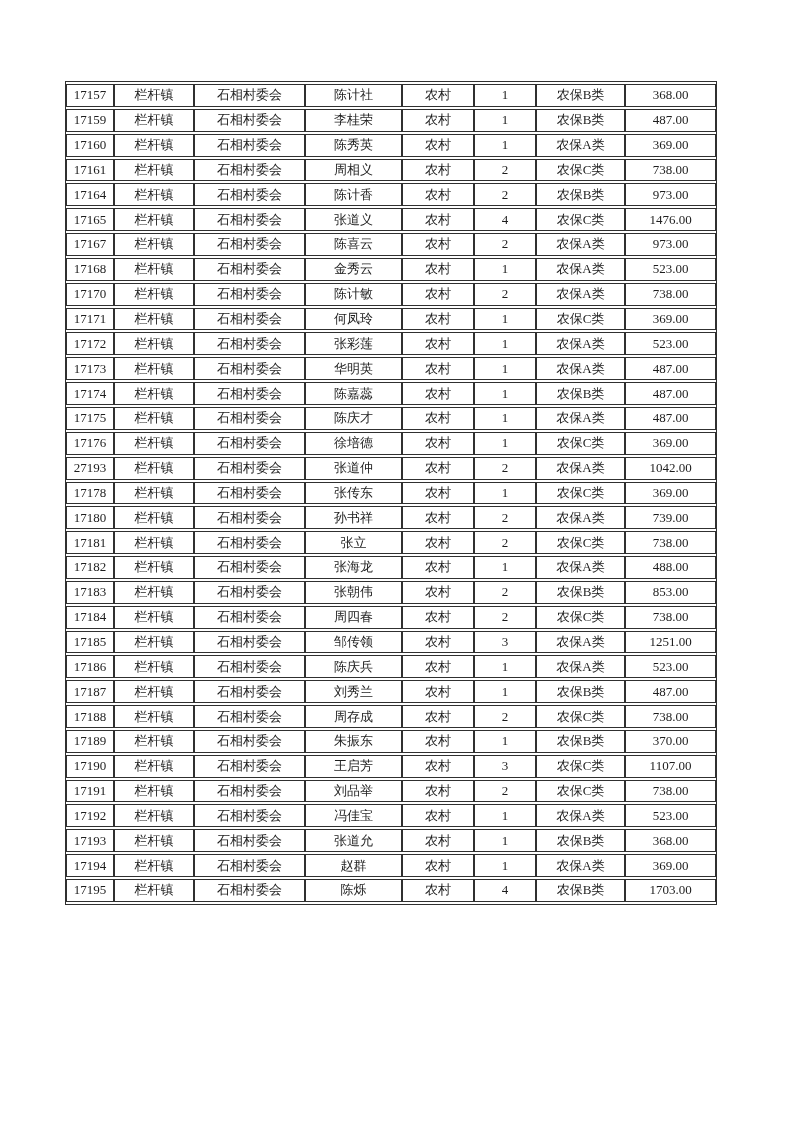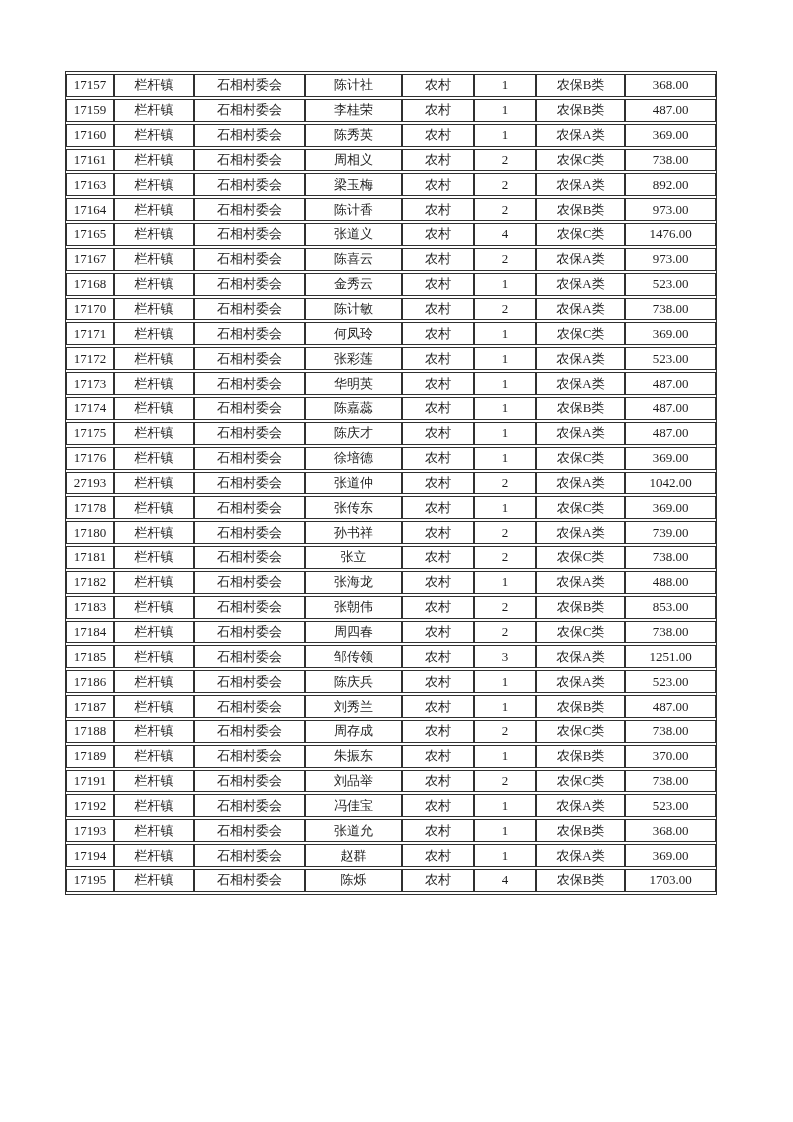--- a/index.html
+++ b/index.html
@@ -13,21 +13,21 @@
     background:var(--page-bg);
     font-family:"Liberation Serif","DejaVu Serif",serif;
     color:var(--text-color);
     position:relative;
   }
   .sheet{
     position:absolute;inset:0;background:var(--page-bg);
   }
   table.records{
     position:absolute;
-    left:65px;top:71px;
+    left:65px;top:81px;
     width:652px;
     table-layout:fixed;
     border-collapse:separate;
     border-spacing:0 2px;
     border:1px solid var(--border-color);
   }
   table.records td{
     border:1px solid var(--border-color);
     height:20.85px;
     padding:0 2px;
@@ -90,30 +90,20 @@
           <td>17161</td>
           <td>栏杆镇</td>
           <td>石相村委会</td>
           <td>周相义</td>
           <td>农村</td>
           <td>2</td>
           <td>农保C类</td>
           <td>738.00</td>
         </tr>
         <tr>
-          <td>17163</td>
-          <td>栏杆镇</td>
-          <td>石相村委会</td>
-          <td>梁玉梅</td>
-          <td>农村</td>
-          <td>2</td>
-          <td>农保A类</td>
-          <td>892.00</td>
-        </tr>
-        <tr>
           <td>17164</td>
           <td>栏杆镇</td>
           <td>石相村委会</td>
           <td>陈计香</td>
           <td>农村</td>
           <td>2</td>
           <td>农保B类</td>
           <td>973.00</td>
         </tr>
         <tr>
@@ -328,20 +318,30 @@
         </tr>
         <tr>
           <td>17189</td>
           <td>栏杆镇</td>
           <td>石相村委会</td>
           <td>朱振东</td>
           <td>农村</td>
           <td>1</td>
           <td>农保B类</td>
           <td>370.00</td>
+        </tr>
+        <tr>
+          <td>17190</td>
+          <td>栏杆镇</td>
+          <td>石相村委会</td>
+          <td>王启芳</td>
+          <td>农村</td>
+          <td>3</td>
+          <td>农保C类</td>
+          <td>1107.00</td>
         </tr>
         <tr>
           <td>17191</td>
           <td>栏杆镇</td>
           <td>石相村委会</td>
           <td>刘品举</td>
           <td>农村</td>
           <td>2</td>
           <td>农保C类</td>
           <td>738.00</td>

